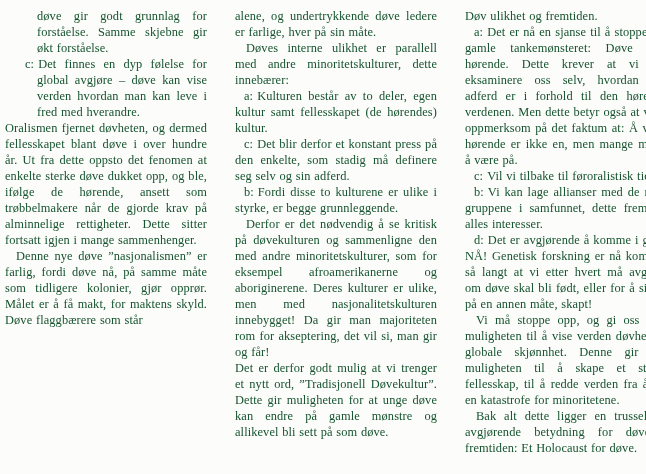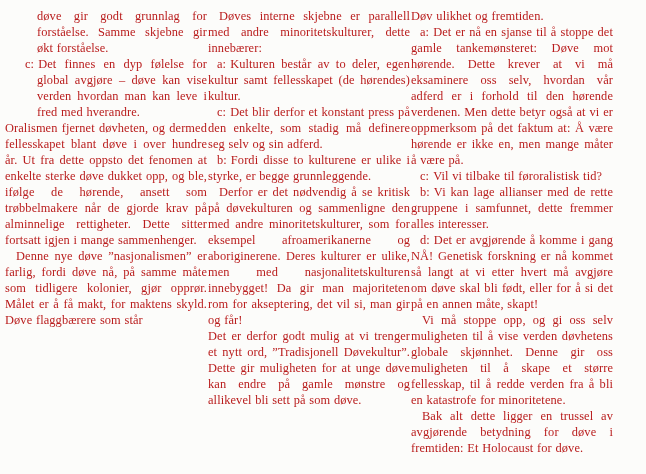--- a/index.html
+++ b/index.html
@@ -6,26 +6,26 @@
     margin: 0;
     padding: 0;
     background: #e8e8e6;
     font-family: "Liberation Serif", serif;
   }
   .page {
     position: relative;
     width: 646px;
     height: 474px;
     background: #fcfcfa;
-    color: #b91c1c;
+    color: #14532d;
     overflow: hidden;
     display: flex;
     box-sizing: border-box;
     padding: 8px 6px 0 5px;
-    gap: 1px;
+    gap: 28px;
   }
   .col {
     width: 202px;
     flex: 0 0 202px;
   }
   .col p {
     margin: 0;
     font-size: 12.4px;
     line-height: 16px;
     text-align: justify;
@@ -51,21 +51,22 @@
 <div class="page">
 
   <section class="col">
     <p class="block-indent">døve gir godt grunnlag for forståelse. Samme skjebne gir økt forståelse.</p>
     <p class="hang"><span class="marker">c:</span><span>Det finnes en dyp følelse for global avgjøre – døve kan vise verden hvordan man kan leve i fred med hverandre.</span></p>
     <p class="gap">Oralismen fjernet døvheten, og dermed fellesskapet blant døve i over hundre år. Ut fra dette oppsto det fenomen at enkelte sterke døve dukket opp, og ble, ifølge de hørende, ansett som trøbbelmakere når de gjorde krav på alminnelige rettigheter. Dette sitter fortsatt igjen i mange sammenhenger.</p>
     <p class="pind">Denne nye døve ”nasjonalismen” er farlig, fordi døve nå, på samme måte som tidligere kolonier, gjør opprør. Målet er å få makt, for maktens skyld. Døve flaggbærere som står</p>
   </section>
 
   <section class="col">
-    <p class="pind">Døves interne skjebne er parallell med andre minoritetskulturer, dette innebærer:</p>
+    <p>alene, og undertrykkende døve ledere er farlige, hver på sin måte.</p>
+    <p class="pind">Døves interne ulikhet er parallell med andre minoritetskulturer, dette innebærer:</p>
     <p class="litem"><span class="marker">a:</span><span>Kulturen består av to deler, egen kultur samt fellesskapet (de hørendes) kultur.</span></p>
     <p class="litem"><span class="marker">c:</span><span>Det blir derfor et konstant press på den enkelte, som stadig må definere seg selv og sin adferd.</span></p>
     <p class="litem"><span class="marker">b:</span><span>Fordi disse to kulturene er ulike i styrke, er begge grunnleggende.</span></p>
     <p class="pind">Derfor er det nødvendig å se kritisk på døvekulturen og sammenligne den med andre minoritetskulturer, som for eksempel afroamerikanerne og aboriginerene. Deres kulturer er ulike, men med nasjonalitetskulturen innebygget! Da gir man majoriteten rom for akseptering, det vil si, man gir og får!</p>
     <p class="gap">Det er derfor godt mulig at vi trenger et nytt ord, ”Tradisjonell Døvekultur”. Dette gir muligheten for at unge døve kan endre på gamle mønstre og allikevel bli sett på som døve.</p>
   </section>
 
   <section class="col">
     <p class="subhead">Døv ulikhet og fremtiden.</p>
     <p class="litem"><span class="marker">a:</span><span>Det er nå en sjanse til å stoppe det gamle tankemønsteret: Døve mot hørende. Dette krever at vi må eksaminere oss selv, hvordan vår adferd er i forhold til den hørende verdenen. Men dette betyr også at vi er oppmerksom på det faktum at: Å være hørende er ikke en, men mange måter å være på.</span></p>

